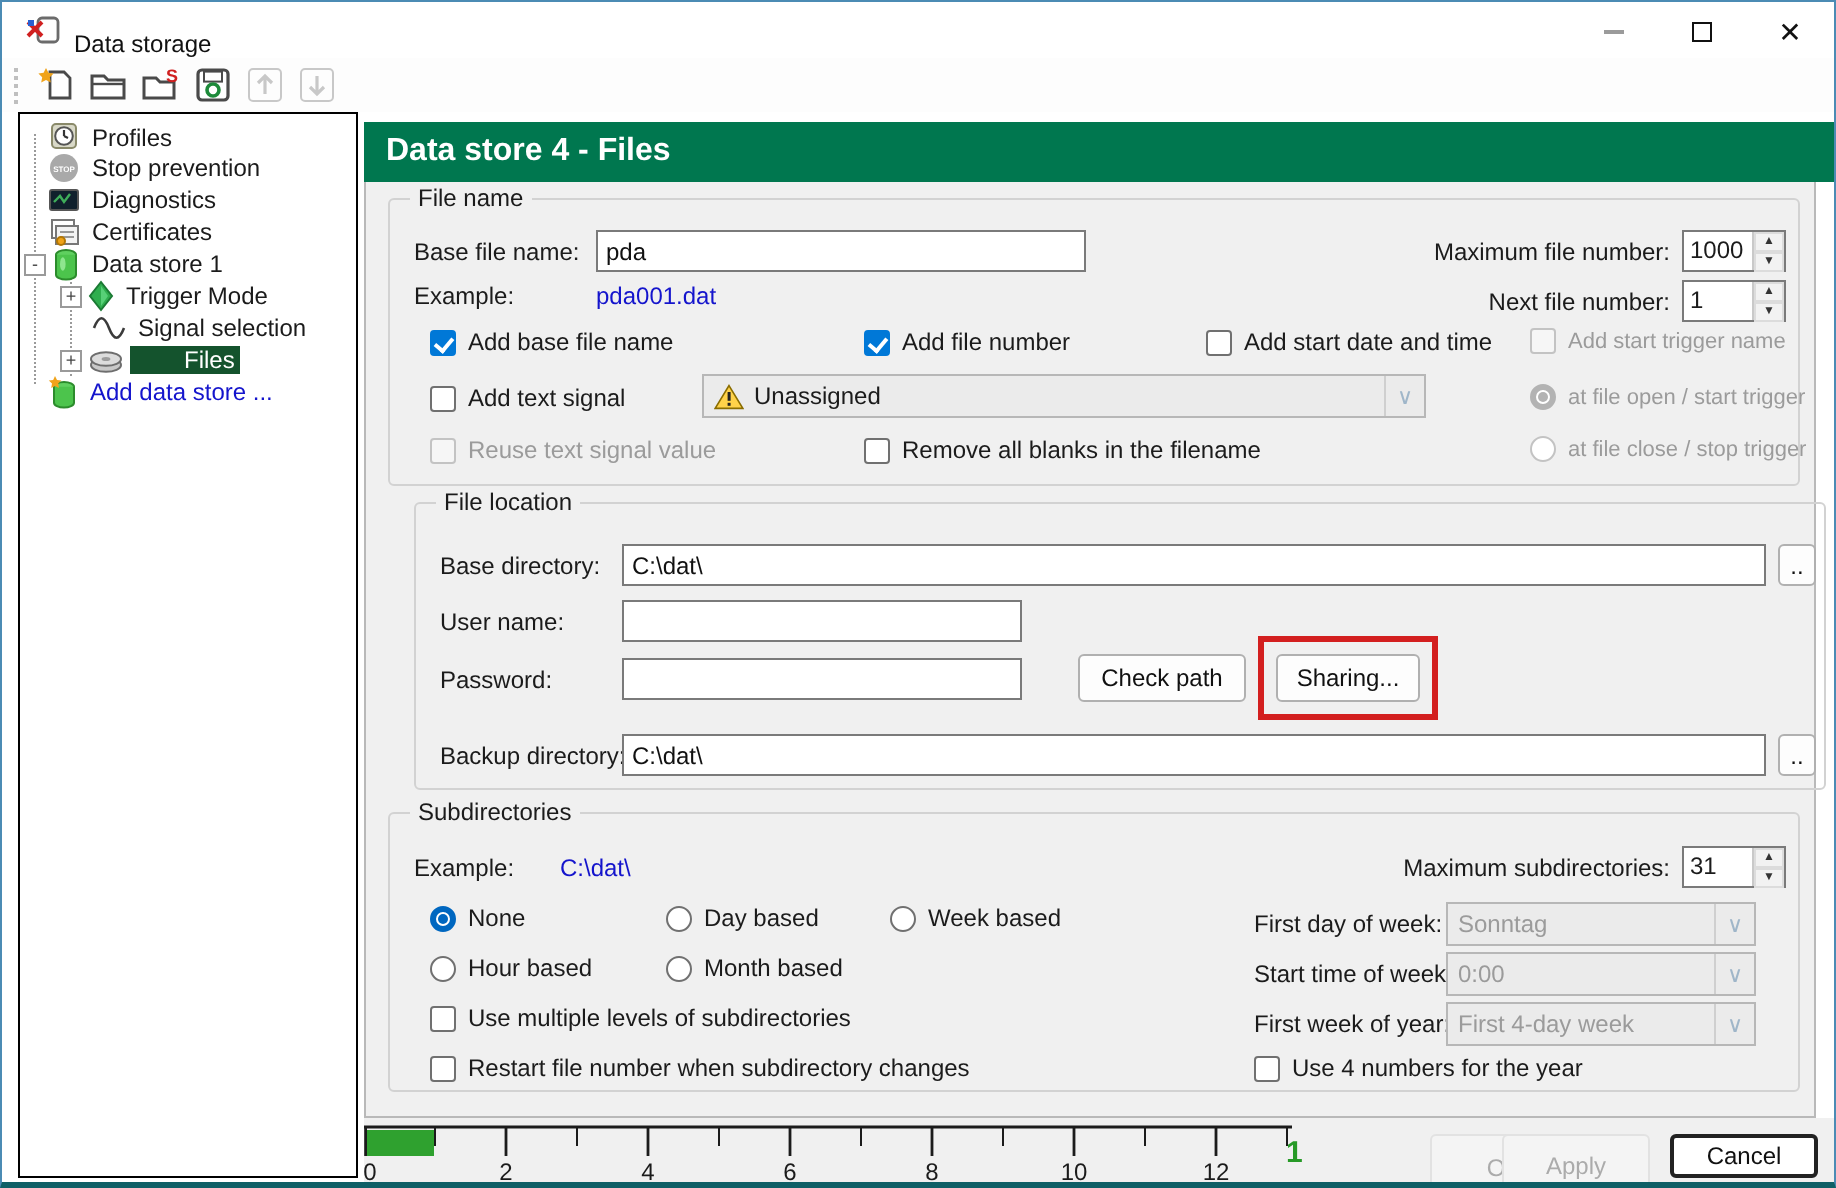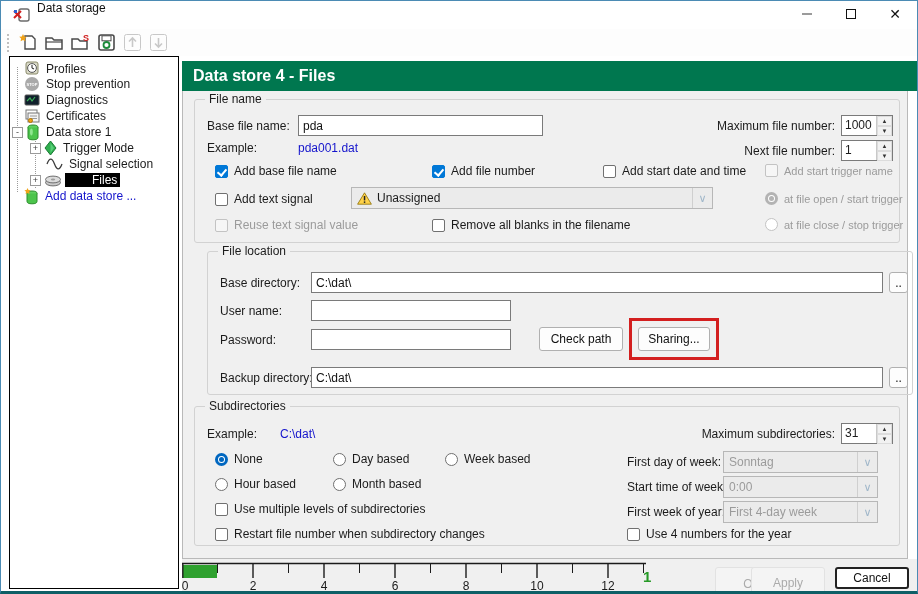--- a/index.html
+++ b/index.html
@@ -2,33 +2,33 @@
 <html><head>
 <meta charset="utf-8">
 <style>
   * { margin:0; padding:0; box-sizing:border-box; }
   html,body { background:#d8d8d8; font-family:"Liberation Sans", sans-serif; }
   .window{ position:relative; width:918px; height:594px; background:#ffffff;
     border:1px solid #4b8bb4; border-bottom:3px solid #0e5f66; overflow:hidden;
     font-size:12px; color:#1b1b1b;}
   .abs{ position:absolute; }
   
-  .titlebar{ left:0; top:0; width:100%; height:28px; background:#fff; display:flex; align-items:flex-start; }
+  .titlebar{ left:0; top:0; width:100%; height:28px; background:#fff; display:flex; align-items:flex-end; }
   .title-text{ margin-left:8px; font-size:12px; color:#111;}
   .winbtn{ width:44px; height:26px; display:flex; align-items:center; justify-content:center; cursor:default;}
   
   .toolbar{ left:0; top:28px; width:100%; height:27px; background:#fdfdfd; display:flex; align-items:center; }
   .grip{ width:4px; height:18px; border-left:2px dotted #bfbfbf; margin:0 5px 0 6px;}
   .tbtn{ width:24px; height:22px; display:flex; align-items:center; justify-content:center; margin-right:2px;}
   .tbtn.disabled svg{ opacity:.45; }
   
   .tree{ left:8px; top:55px; width:170px; height:533px; background:#fff; border:1px solid #000; overflow:hidden;}
   .titem{ position:absolute; height:16px; display:flex; align-items:center; gap:3px; white-space:nowrap;}
   .tlabel{ padding:0 3px; }
-  .tlabel.sel{ background:#000000; color:#fff;padding-left:27px; }
+  .tlabel.sel{ background:#14532d; color:#fff;padding-left:27px; }
   .tlabel.link{ color:#1414cc; }
   .expander{ width:11px; height:11px; border:1px solid #9a9a9a; background:#fff; font-size:9px; line-height:9px;
     text-align:center; color:#444; flex:0 0 11px;}
   .dotline{ position:absolute; border-left:1px dotted #9a9a9a; width:0; }
   
   .mainheader{ left:181px; top:60px; width:736px; height:30px; background:#00774f; color:#fff;
     font-size:16px; font-weight:bold; line-height:30px; padding-left:11px;}
   .content{ left:181px; top:90px; width:726px; height:468px; background:#f0f0f0; border:1px solid #b9b9b9; border-top:none;}
   .group{ position:absolute; border:1px solid #d2d2d2; border-radius:3px; }
   .gtitle{ position:absolute; top:-8px; left:10px; background:#f0f0f0; padding:0 4px; color:#1b1b1b;}

